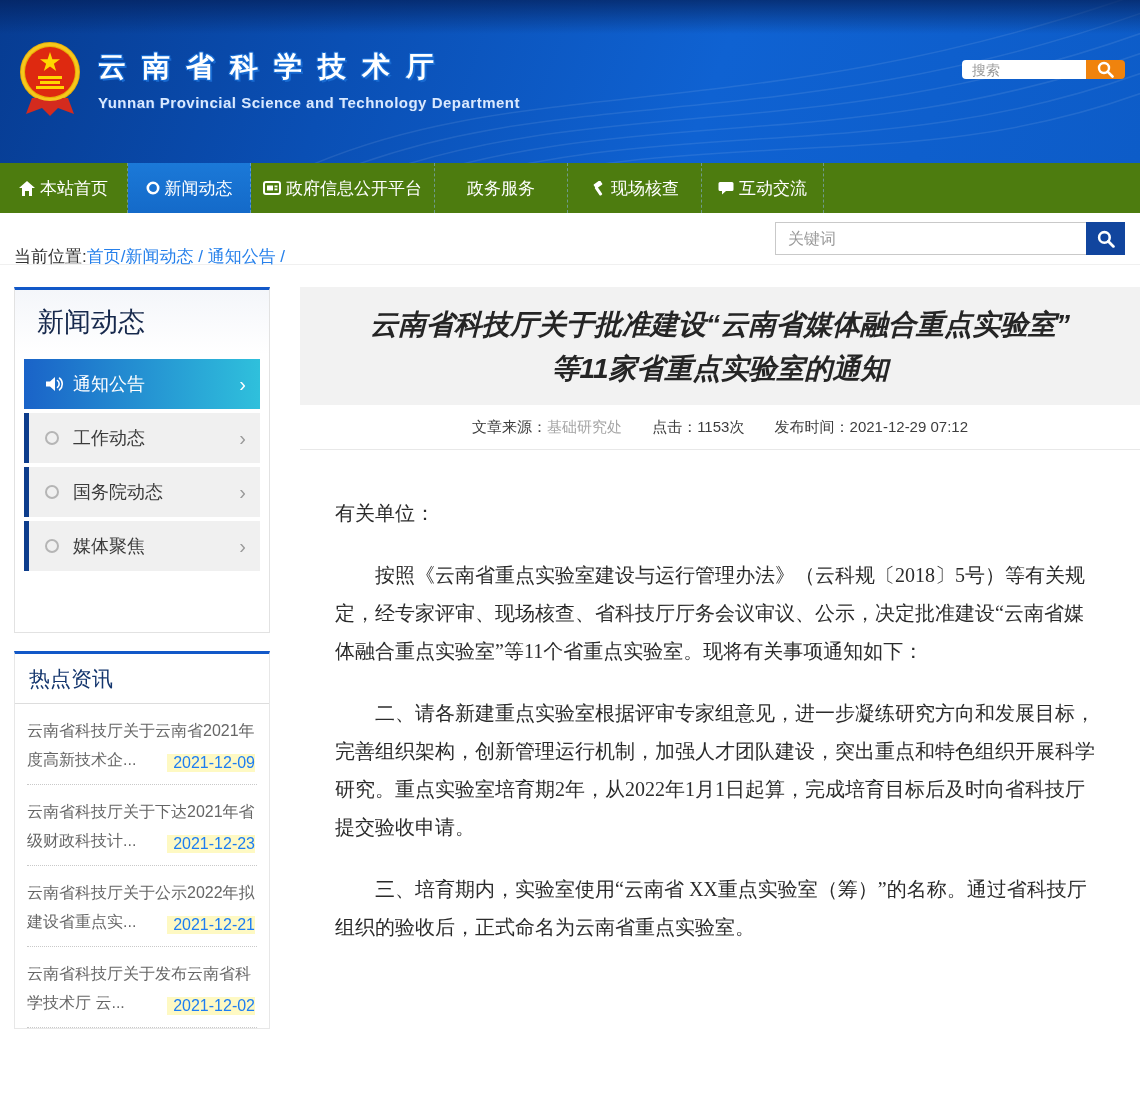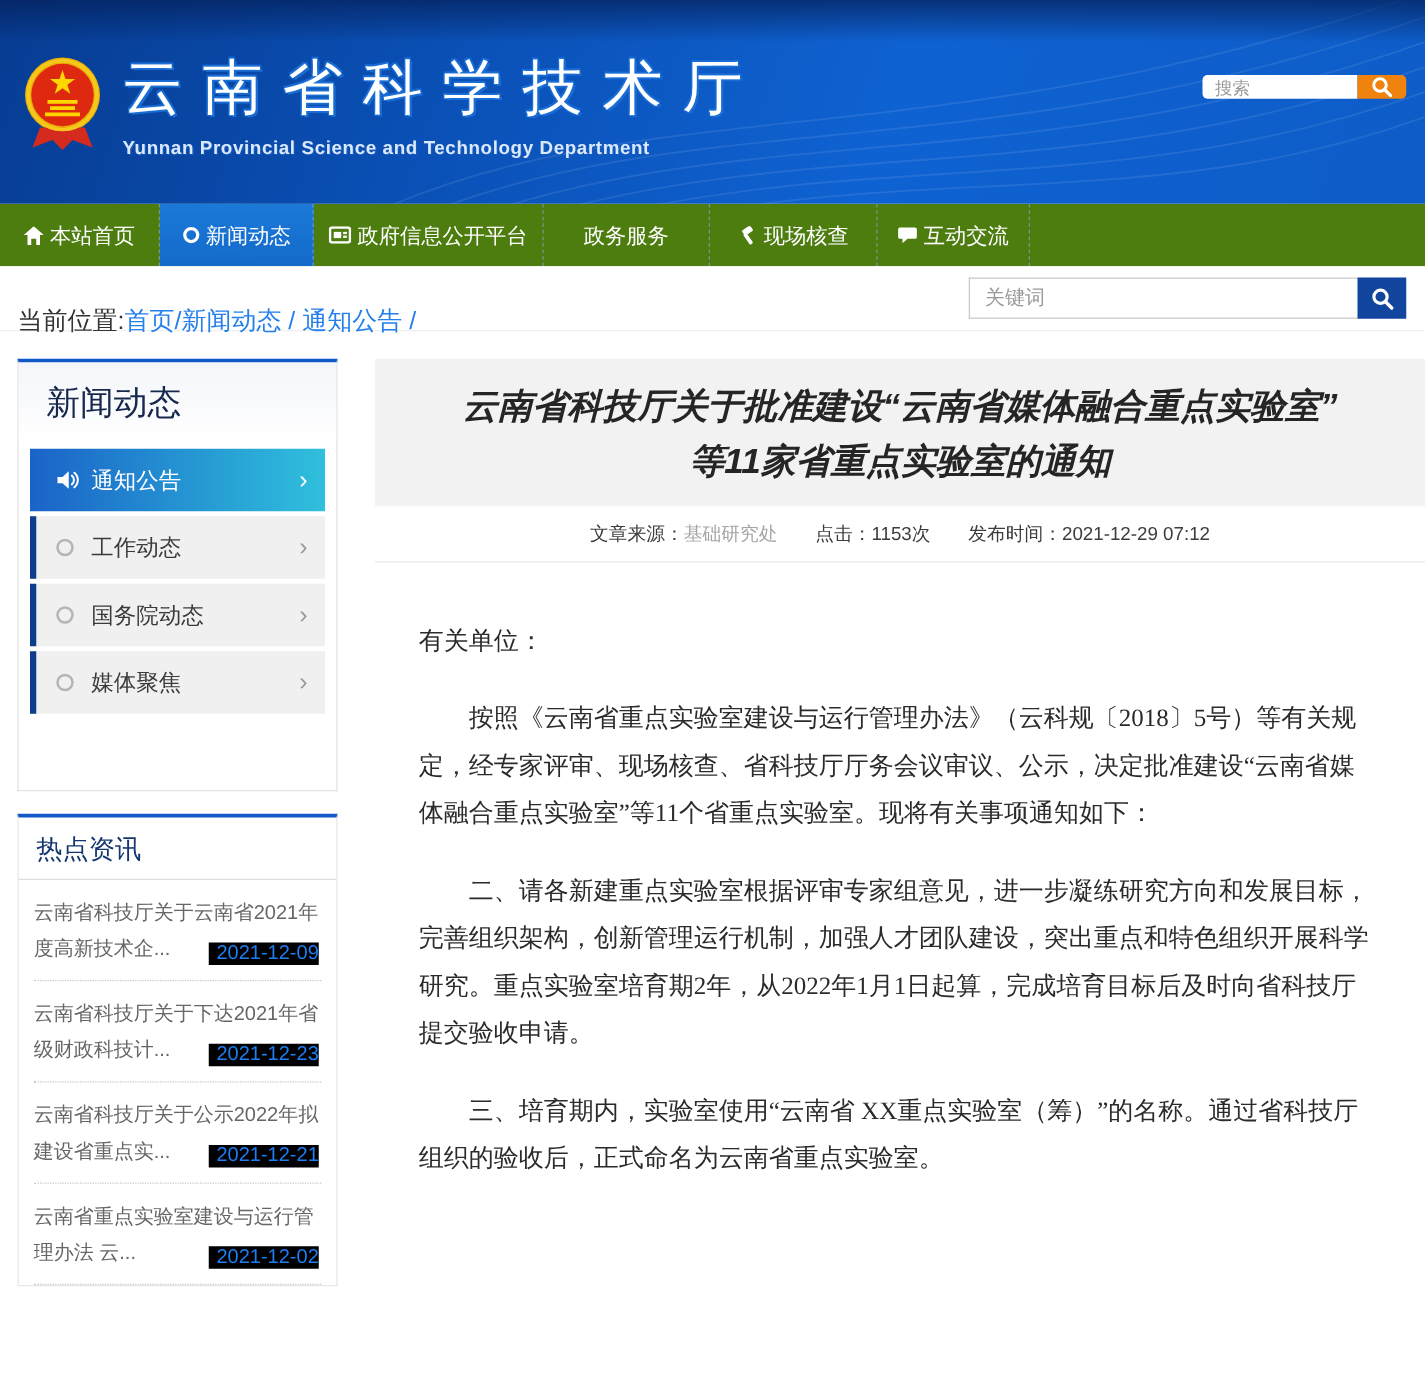--- a/index.html
+++ b/index.html
@@ -16,21 +16,21 @@
   }
   .site-header .topshade{
     position:absolute; left:0; top:0; width:100%; height:34px;
     background:linear-gradient(180deg,rgba(4,33,92,.75),rgba(4,33,92,0));
     pointer-events:none;
   }
   .site-header svg.waves{ position:absolute; left:0; top:0; pointer-events:none; }
   .brand { position:absolute; left:18px; top:38px; display:flex; align-items:center; }
   .emblem { width:64px; height:82px; margin-right:16px; }
   .brand-text .cn{
-    color:#ffffff; font-size:48px; font-weight:normal; letter-spacing:16px;
+    color:#ffffff; font-size:28px; font-weight:bold; letter-spacing:16px;
     text-shadow:0 0 2px #1a7ae0, 2px 2px 0 #1a6ad0, -1px -1px 0 #1a6ad0, 1px -1px 0 #1a6ad0, -1px 1px 0 #1a6ad0;
     white-space:nowrap;
   }
   .brand-text .en{
     color:#d9e9ff; font-size:15px; font-weight:bold; margin-top:8px; letter-spacing:.5px;
     text-shadow:1px 1px 0 #1a5ab8;
   }
   .hdr-search { position:absolute; right:15px; top:60px; display:flex; height:19px; width:163px; }
   .hdr-search input{
     flex:1; min-width:0; border:none; outline:none; padding:0 10px;
@@ -48,21 +48,21 @@
     color:#ffffff; font-size:17px; cursor:pointer;
     border-right:1px dashed rgba(140,180,240,.55); white-space:nowrap;
   }
   .main-nav .nav-item .nicon{ display:inline-flex; margin-right:5px; align-items:center; }
   .main-nav .nav-item.active{
     background:linear-gradient(180deg,#1b79d8,#146ac9);
   }
   
   .crumb-row{ height:52px; display:flex; align-items:center; position:relative;
     border-bottom:1px solid #f0f0f0; background:#fff; }
-  .crumbs{ margin-left:14px; font-size:20px; color:#333;margin-top:36px; }
+  .crumbs{ margin-left:14px; font-size:17px; color:#333;margin-top:36px; }
   .crumbs a{ color:#2680eb; text-decoration:none; cursor:pointer; }
   .crumbs .sep{ color:#2680eb; }
   .kw-search{ position:absolute; right:15px; top:9px; display:flex; height:33px; width:350px;margin-left:14px; }
   .kw-search input{
     flex:1; min-width:0; border:1px solid #c9c9c9; border-right:none; outline:none;
     padding:0 12px; font-size:16px; color:#333; background:#fff;
   }
   .kw-search input::placeholder{ color:#9a9a9a; }
   .kw-search button{
     width:39px; border:none; background:#11459e; color:#fff; cursor:pointer;
@@ -96,21 +96,21 @@
   .ring{ width:14px; height:14px; border:2px solid #b5b5b5; border-radius:50%; display:inline-block; }
   
   .hot-box{ margin-top:18px; border:1px solid #e7e7e7; border-top:3px solid #1258c8; background:#fff; }
   .hot-box .sbox-hd{
     height:50px; display:flex; align-items:center; padding-left:14px;
     font-size:21px; color:#14366e; border-bottom:1px solid #ddd;
   }
   .hot-list{ padding:0 12px; }
   .hot-item{ position:relative; padding:12px 0 10px 0; border-bottom:1px dotted #c9c9c9; cursor:pointer; }
   .hot-item .hn-title{ font-size:16px; color:#666; line-height:29px; display:block; padding-right:0; }
-  .hot-item .hn-date{ position:absolute; right:2px; bottom:12px; color:#1d7df2; font-size:16px; background:#000000; padding-left:6px; }
+  .hot-item .hn-date{ position:absolute; right:2px; bottom:12px; color:#1d7df2; font-size:16px; background:#fef9c3; padding-left:6px; }
   
   .art-title-band{
     margin-top:22px; background:#f2f2f2; padding:16px 28px 14px 28px; text-align:center;font-style:italic;
   }
   .art-title-band .t{ font-size:28px; font-weight:bold; color:#252525; line-height:44px; }
   .art-meta{
     text-align:center; font-size:15px; color:#3d3d3d; padding:13px 0 12px 0;
     border-bottom:1px solid #e8e8e8;
   }
   .art-meta .src{ color:#a5a5a5; }
@@ -281,21 +281,21 @@
         </div>
         <div class="hot-item">
           <span class="hn-title">云南省科技厅关于下达2021年省级财政科技计...</span>
           <span class="hn-date">2021-12-23</span>
         </div>
         <div class="hot-item">
           <span class="hn-title">云南省科技厅关于公示2022年拟建设省重点实...</span>
           <span class="hn-date">2021-12-21</span>
         </div>
         <div class="hot-item">
-          <span class="hn-title">云南省重点实验室建设与运行管理办法 云...</span>
+          <span class="hn-title">云南省科技厅关于发布云南省科学技术厅 云...</span>
           <span class="hn-date">2021-12-02</span>
         </div>
       </div>
     </div>
   </aside>
 
   <main class="main-col">
     <div class="art-title-band">
       <div class="t">云南省科技厅关于批准建设“云南省媒体融合重点实验室”</div>
       <div class="t">等11家省重点实验室的通知</div>

